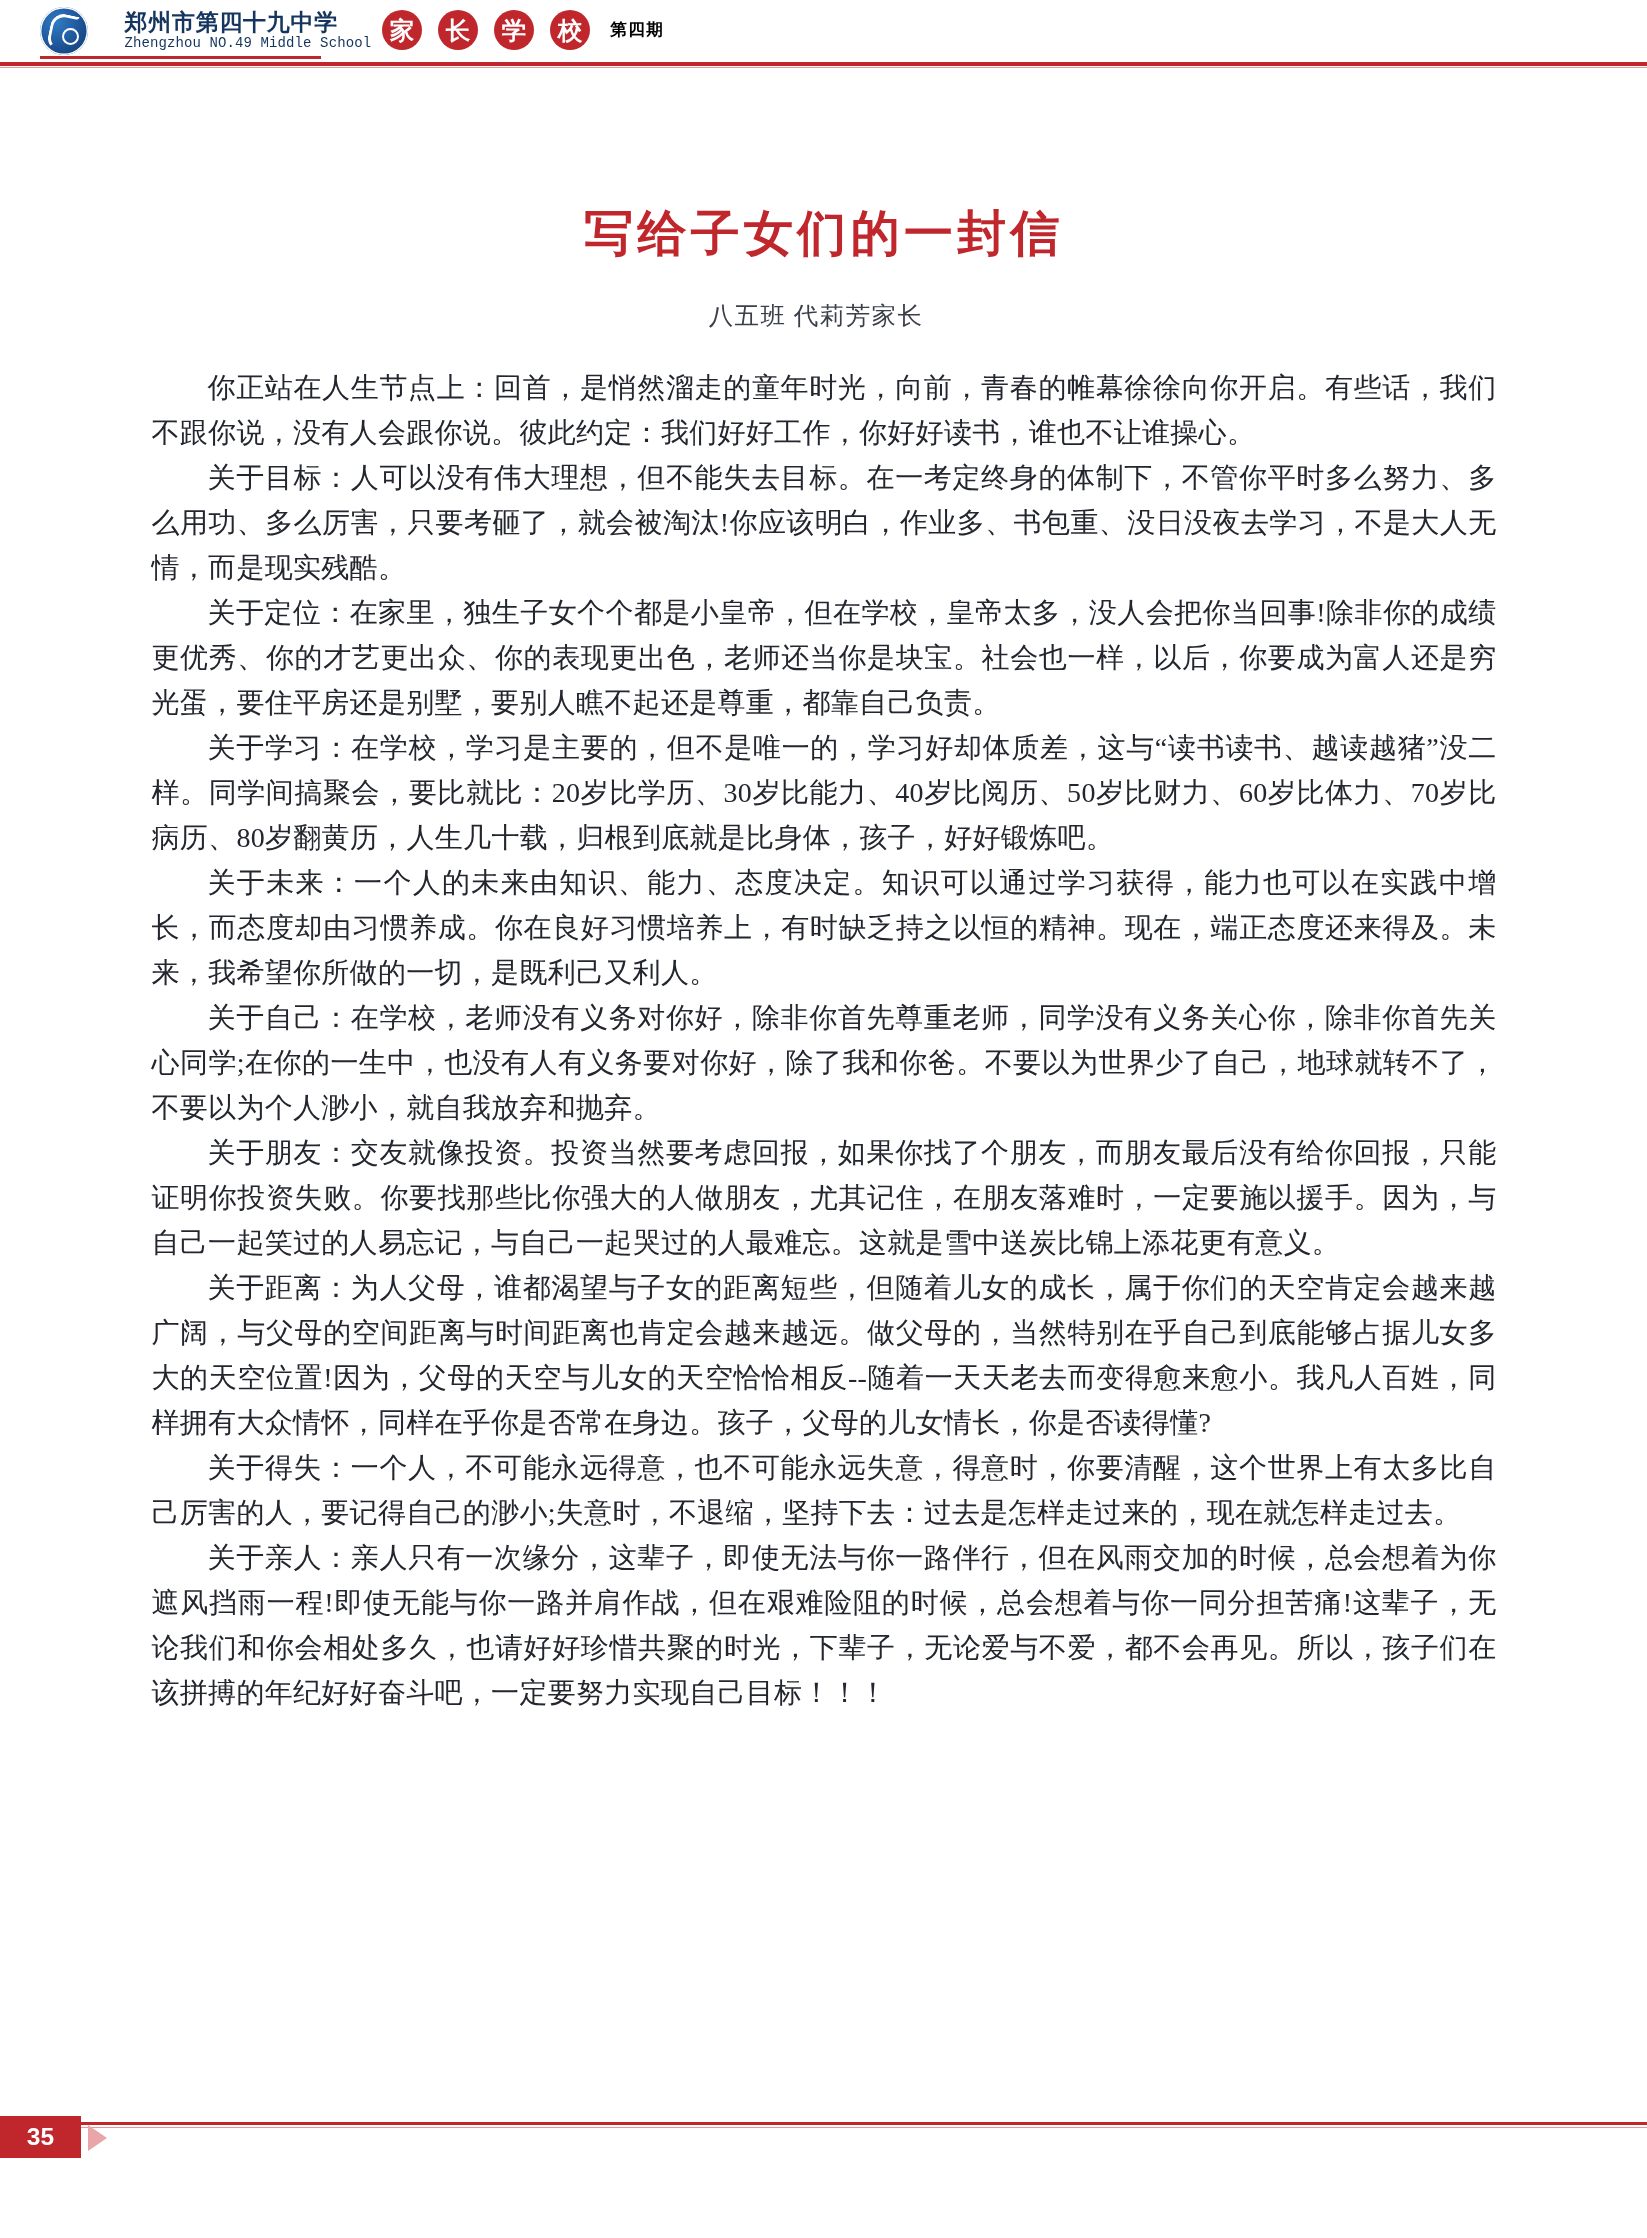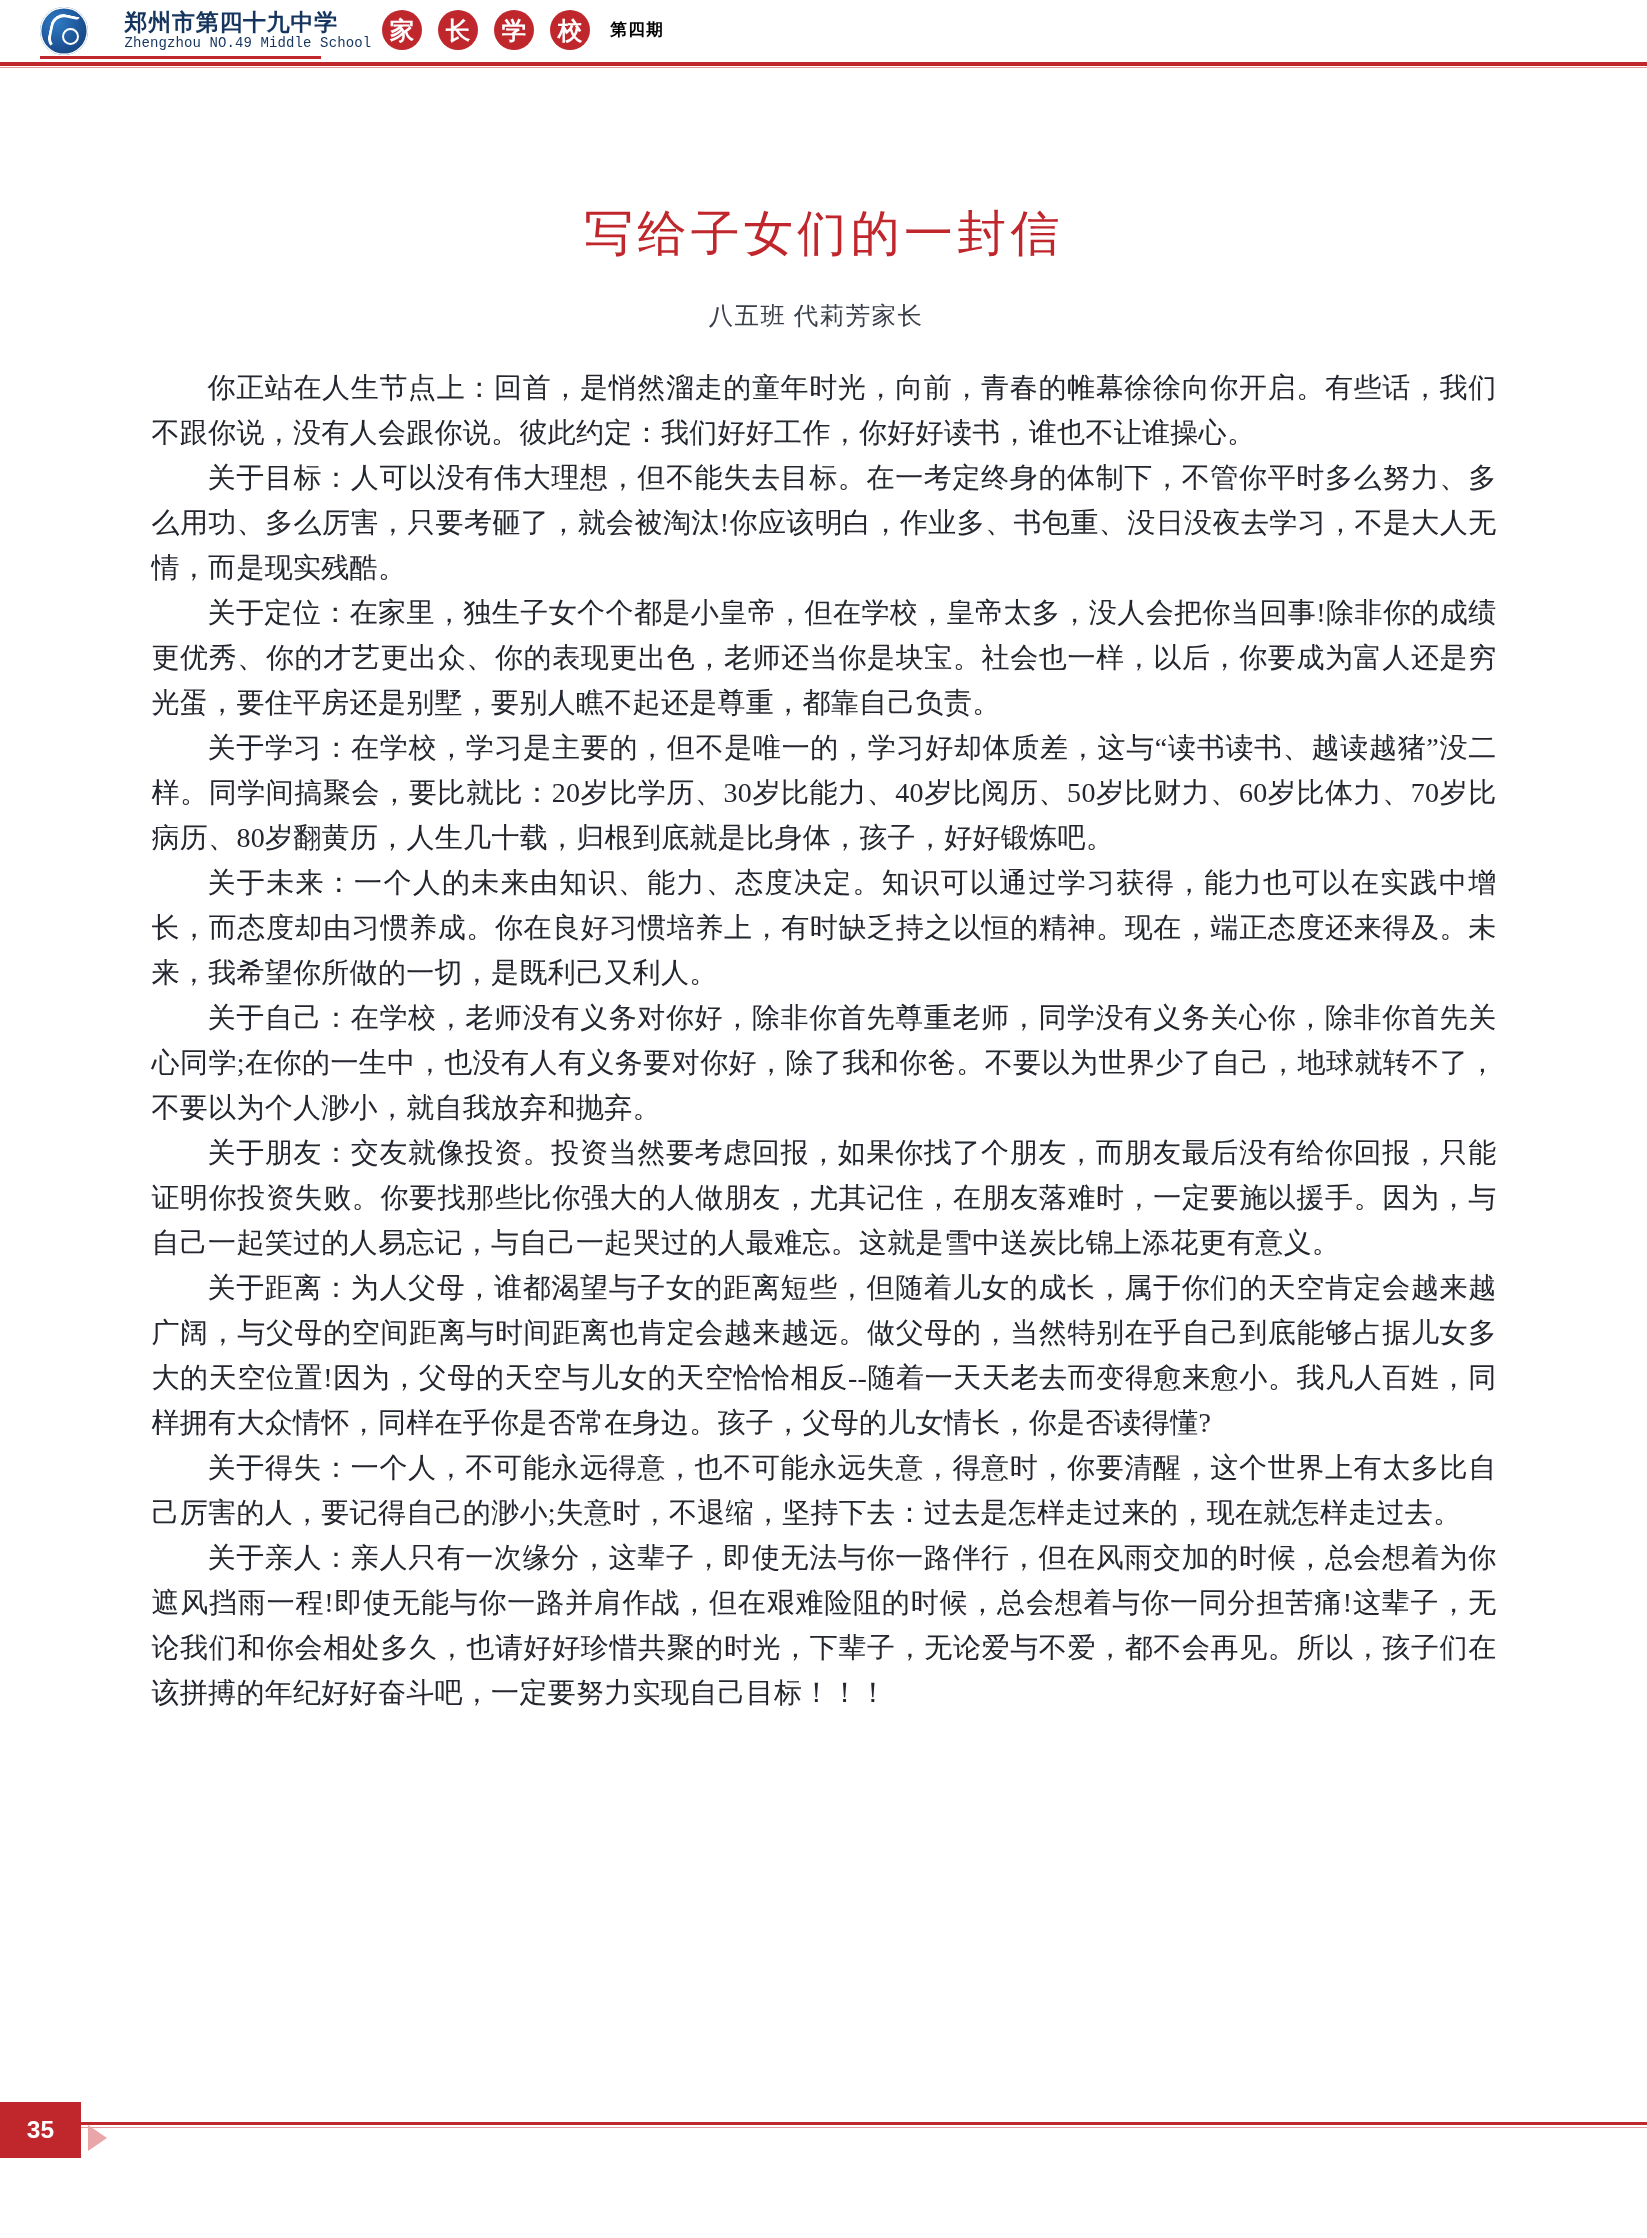--- a/index.html
+++ b/index.html
@@ -143,21 +143,21 @@
     left: 0;
     top: 68px;
     width: 1648px;
     height: 2090px;
   }
 
   .article-title {
     margin: 133px 0 0 0;
     text-align: center;
     font-size: 49px;
-    font-weight: normal;
+    font-weight: bold;
     color: #c0272d;
     letter-spacing: 4.3px;
     font-family: "Liberation Serif", "DejaVu Serif", serif;
   }
   .article-byline {
     margin: 32px 16px 0 0;
     text-align: center;
     font-size: 24.5px;
     color: #3a3f4a;
     letter-spacing: 1.4px;
@@ -200,21 +200,21 @@
     bottom: 29.6px;
     width: 100%;
     height: 1.4px;
     background: #e09a9d;
   }
   .page-number-box {
     position: absolute;
     left: 0;
     bottom: 0;
     width: 81px;
-    height: 56px;
+    height: 42px;
     background: #c0272d;
     color: #ffffff;
     display: flex;
     align-items: center;
     justify-content: center;
     font-size: 24.5px;
     font-weight: bold;
     font-family: "Liberation Sans", sans-serif;
   }
   .page-arrow {

